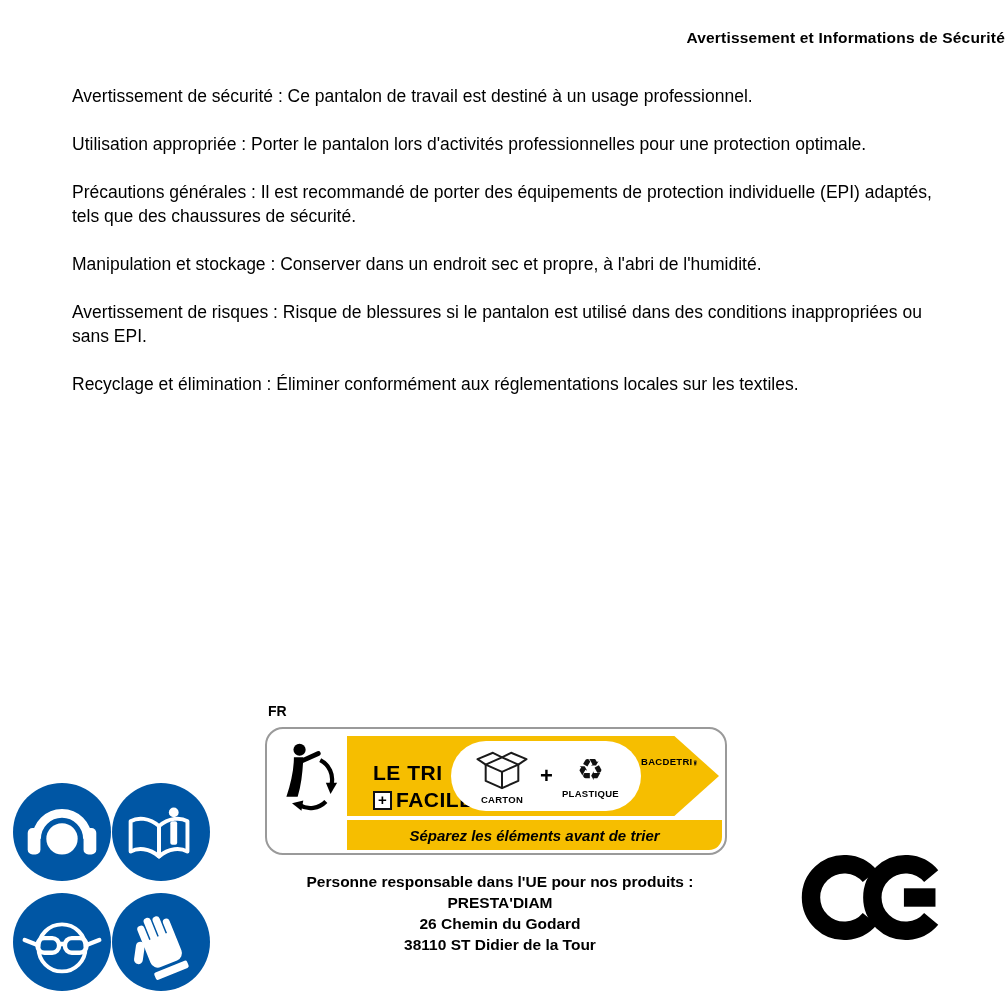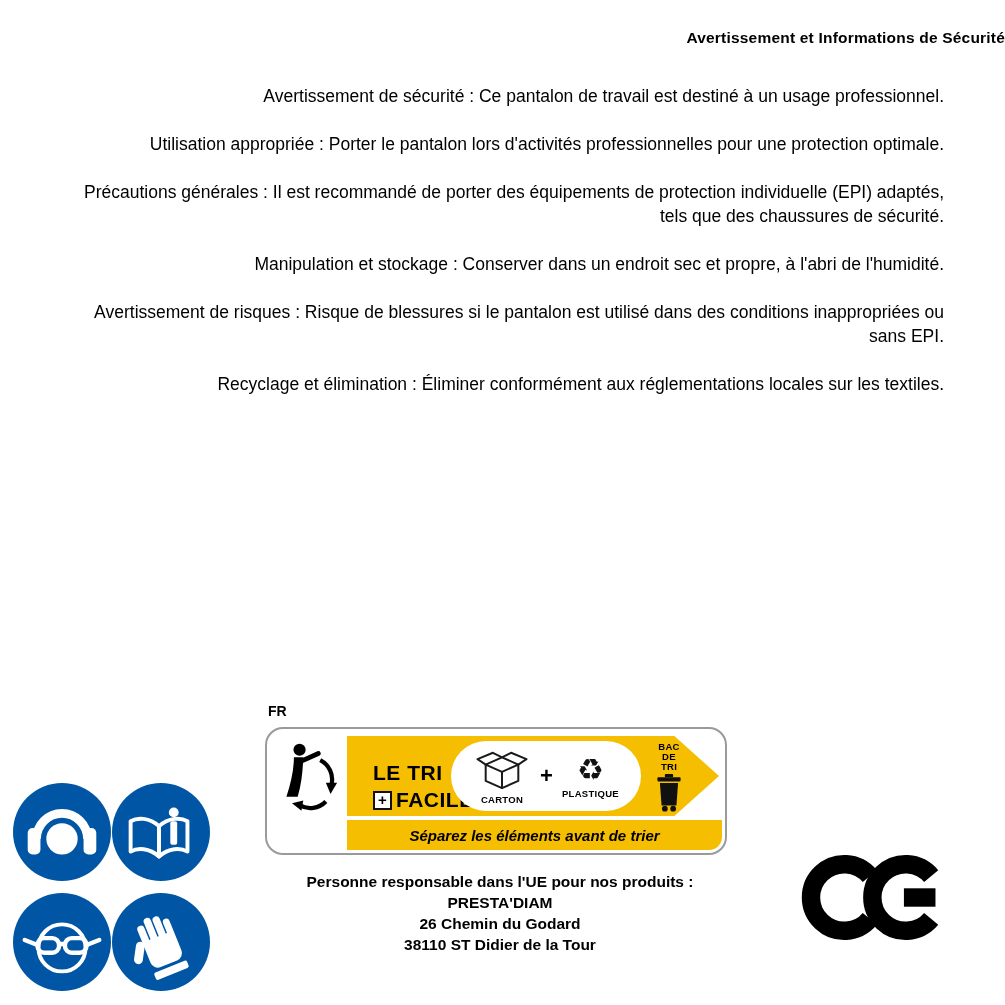--- a/index.html
+++ b/index.html
@@ -3,21 +3,21 @@
 <meta charset="utf-8">
 <style>
   html,body{margin:0;padding:0;background:#fff;}
   .page{position:relative;width:1005px;height:1005px;background:#fff;overflow:hidden;
         font-family:"Liberation Sans",sans-serif;color:#000;}
 
   .doc-title{position:absolute;top:29px;left:0;width:100%;text-align:right;
              font-size:15.5px;font-weight:700;letter-spacing:.2px;}
 
   .body-text{position:absolute;left:72px;top:84px;width:872px;font-size:17.5px;line-height:24px;}
-  .body-text p{margin:0 0 24px 0;text-align:right;}
+  .body-text p{margin:0 0 24px 0;}
 
   
   .pictos{position:absolute;left:13px;top:783px;display:grid;
           grid-template-columns:98px 98px;grid-auto-rows:98px;column-gap:1px;row-gap:12px;}
   .picto svg{display:block;}
 
   
   .fr-label{position:absolute;left:268px;top:703px;font-size:14px;font-weight:700;}
   .tri-label{position:absolute;left:265px;top:727px;width:462px;height:128px;background:#fff;
              border:2px solid #9a9a9a;border-radius:18px;box-sizing:border-box;}
@@ -29,21 +29,21 @@
   .wm2{margin-top:3px;display:flex;align-items:center;}
   .plusbox{width:19px;height:19px;box-sizing:border-box;border:2.5px solid #111;background:#fff;
            font-size:15px;font-weight:800;line-height:14px;text-align:center;margin-right:4px;}
   .wm2t{font-size:21px;font-weight:800;letter-spacing:.5px;}
   .capsule{position:absolute;left:104px;top:5px;width:190px;height:70px;background:#fff;
            border-radius:35px;display:flex;align-items:center;justify-content:center;gap:9px;}
   .mat{display:flex;flex-direction:column;align-items:center;}
   .mat-label{font-size:9.5px;font-weight:700;letter-spacing:.3px;margin-top:2px;}
   .plus-mid{font-size:22px;font-weight:800;}
   .recycle-glyph{font-size:30px;line-height:32px;font-family:"DejaVu Sans",sans-serif;color:#111;}
-  .bin-col{position:absolute;left:294px;top:6px;width:56px;display:flex;flex-direction:column;align-items:center;}
+  .bin-col{position:absolute;left:294px;top:6px;width:56px;display:flex;flex-direction:row;align-items:center;}
   .bin-line{font-size:9.5px;font-weight:800;line-height:10px;letter-spacing:.3px;}
   .tri-strip{position:absolute;left:80px;right:3px;bottom:3px;height:30px;background:#F6BE00;
              border-radius:0 0 13px 0;display:flex;align-items:center;justify-content:center;
              font-size:15px;font-weight:700;font-style:italic;text-align:right;}
 
   
   .responsible{position:absolute;left:230px;top:871px;width:540px;text-align:center;
                font-size:15.5px;font-weight:700;line-height:21px;}
 
   

